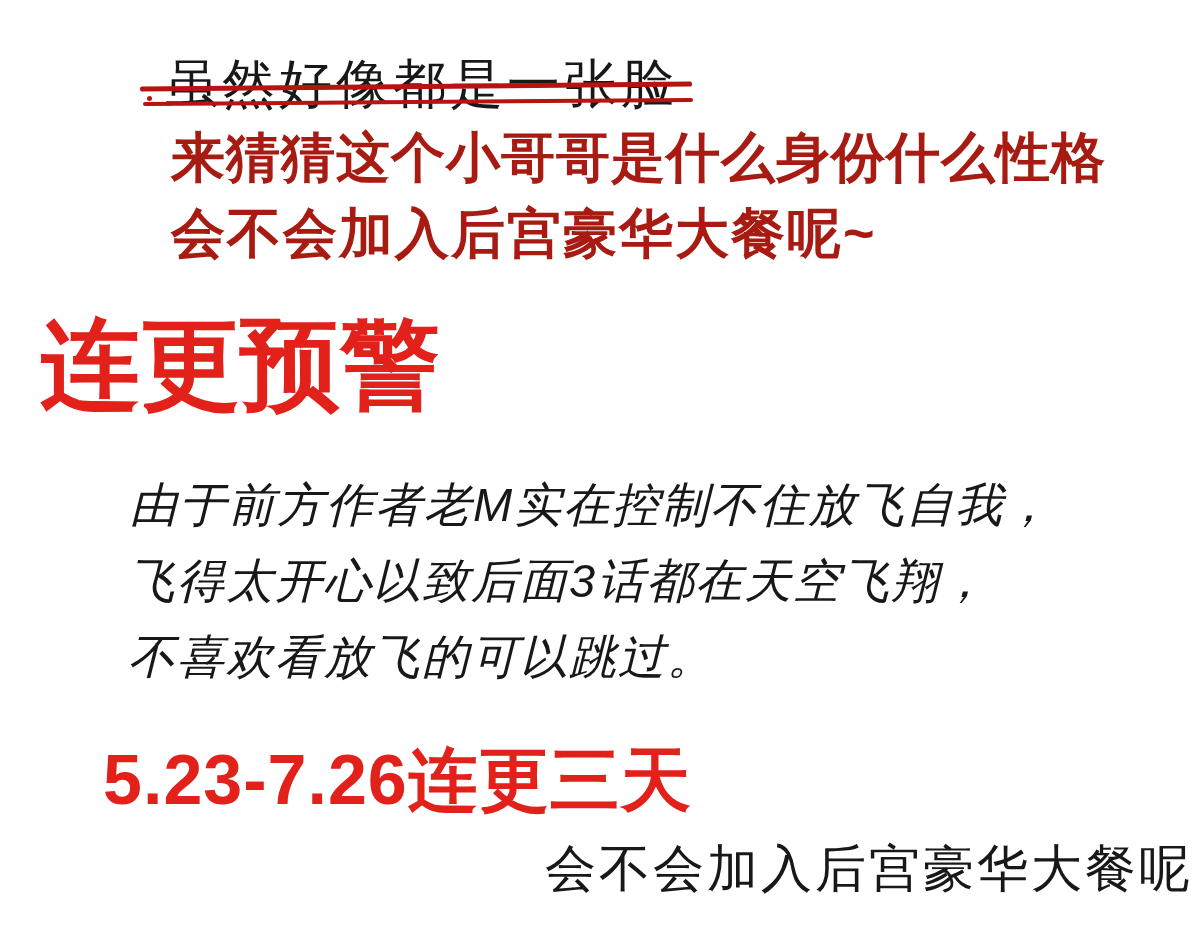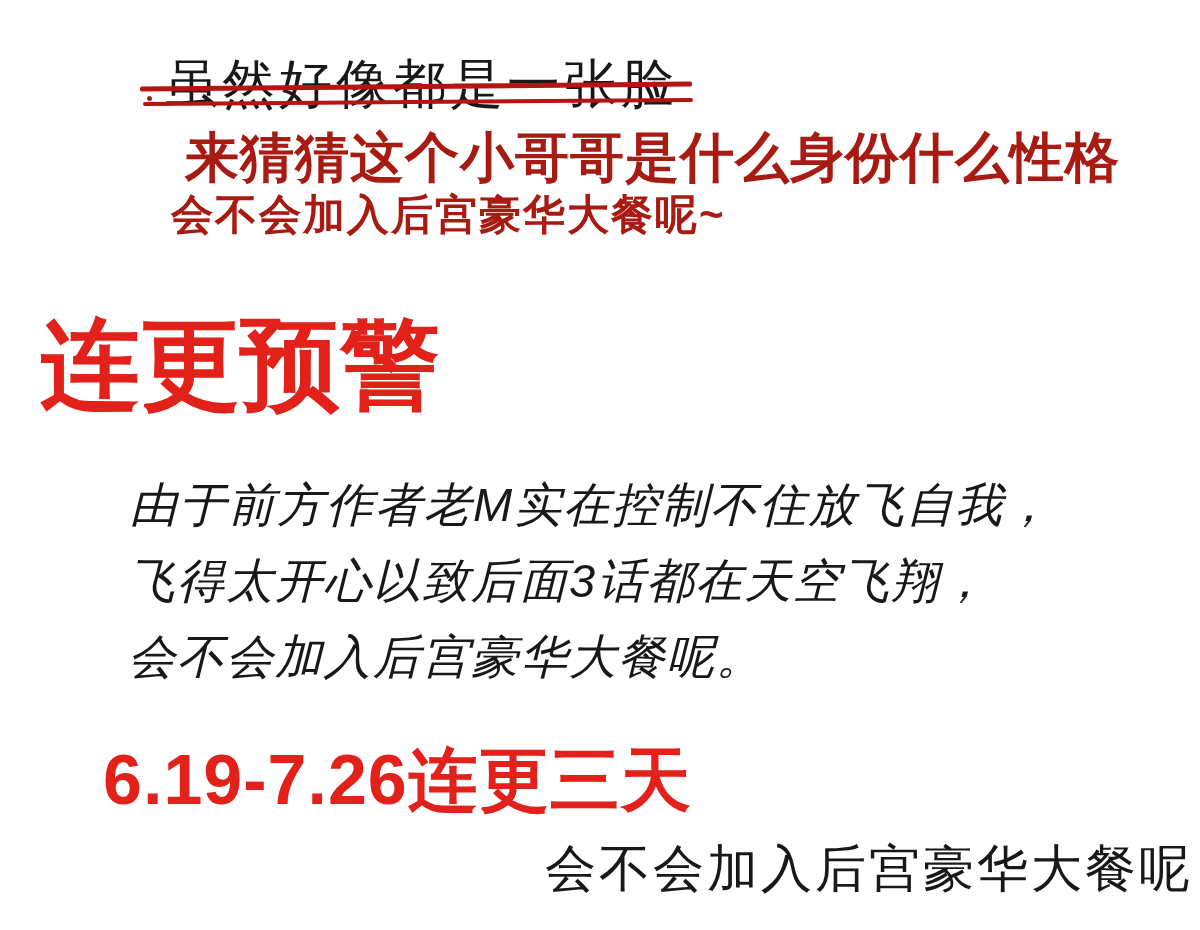--- a/index.html
+++ b/index.html
@@ -18,22 +18,22 @@
   .abs{position:absolute;white-space:nowrap;line-height:1;}
   .hand{color:var(--hand-black);}
   .hand-red{color:var(--hand-red);}
   .struck-note{
     left:165px;top:57px;font-size:53px;letter-spacing:4px;font-weight:500;
   }
   .strike{position:absolute;background:var(--strike-red);border-radius:2px;}
   .strike-1{left:140px;top:84px;width:552px;height:5px;transform:rotate(-0.5deg);}
   .strike-2{left:143px;top:100px;width:550px;height:4px;transform:rotate(-0.4deg);}
   .strike-dot{position:absolute;left:147px;top:96px;width:5px;height:5px;background:var(--strike-red);border-radius:50%;}
-  .teaser-1{left:171px;top:130px;font-size:54px;letter-spacing:1px;font-weight:600;margin-left:14px;}
-  .teaser-2{left:171px;top:194px;font-size:42px;letter-spacing:2px;font-weight:600;}
+  .teaser-1{left:171px;top:130px;font-size:54px;letter-spacing:1px;font-weight:600;}
+  .teaser-2{left:171px;top:206px;font-size:54px;letter-spacing:2px;font-weight:600;}
   .headline{
     left:40px;top:314px;font-size:100px;font-weight:900;color:var(--accent-red);
     letter-spacing:0px;
   }
   .body-line{font-size:47px;letter-spacing:2px;font-weight:500;font-style:italic;}
   .body-1{left:130px;top:481px;}
   .body-2{left:128px;top:557px;text-align:center;}
   .body-3{left:128px;top:633px;}
   .schedule{
     left:103px;top:745px;font-size:70px;font-weight:900;color:var(--accent-red);
@@ -49,17 +49,17 @@
 <div class="strike strike-2"></div>
 <div class="strike-dot"></div>
 
 <div class="abs hand-red teaser-1">来猜猜这个小哥哥是什么身份什么性格</div>
 <div class="abs hand-red teaser-2">会不会加入后宫豪华大餐呢~</div>
 
 <div class="abs headline">连更预警</div>
 
 <div class="abs hand body-line body-1">由于前方作者老M实在控制不住放飞自我，</div>
 <div class="abs hand body-line body-2">飞得太开心以致后面3话都在天空飞翔，</div>
-<div class="abs hand body-line body-3">会不会加入后宫豪华大餐呢。</div>
+<div class="abs hand body-line body-3">不喜欢看放飞的可以跳过。</div>
 
-<div class="abs schedule">6.19-7.26连更三天</div>
+<div class="abs schedule">5.23-7.26连更三天</div>
 
 <div class="abs hand footnote">会不会加入后宫豪华大餐呢</div>
 
 </body></html>

